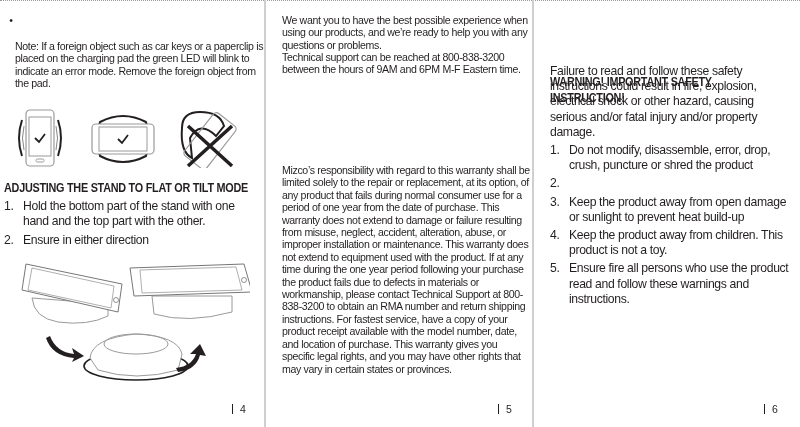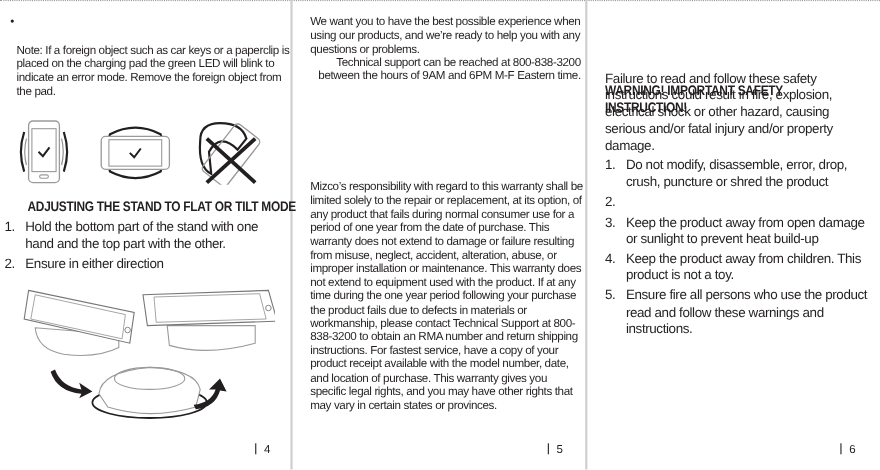--- a/index.html
+++ b/index.html
@@ -71,21 +71,21 @@
     </svg>
   </div>
   <div class="abs" style="left:176px; top:108px;">
     <svg width="64" height="60" viewBox="0 0 64 60">
       <path d="M6 20 Q6 4 24 4 Q44 4 48 18 L40 28 Q24 12 14 30 L16 50 Q4 44 6 20 Z" fill="none" stroke="#231f20" stroke-width="2"></path>
       <rect x="20" y="6" width="28" height="54" rx="4" transform="rotate(38 34 33)" fill="none" stroke="#9a9a9a" stroke-width="1.2"></rect>
       <path d="M12 18 L56 58 M56 18 L12 58" stroke="#231f20" stroke-width="3.5"></path>
     </svg>
   </div>
 
-  <div class="abs" style="left:4px; top:181px;margin-left:21px;">
+  <div class="abs" style="left:4px; top:181px;">
     <p class="heading">ADJUSTING THE STAND TO FLAT OR TILT MODE</p>
   </div>
   <ol class="abs steps big" style="left:4px; top:199px; width:256px;">
     <li style="margin-bottom:4px;">
       <span class="num">1.</span>
       <span>Hold the bottom part of the stand with one hand and the top part with the other.</span>
     </li>
     <li>
       <span class="num">2.</span>
       <span> Ensure in either direction</span>
@@ -114,21 +114,21 @@
     </svg>
   </div>
 
   <div class="pagenum" style="left:232px; top:403px;">
     <span class="bar"></span><span>4</span>
   </div>
 </div>
 
 <div class="page p5">
   <p class="abs txt" style="left:16px; top:14px; width:246px;">We want you to have the best possible experience when using our products, and we’re ready to help you with any questions or problems.</p>
-  <p class="abs txt" style="left:16px; top:51px; width:246px;text-align:right;">Technical support can be reached at 800-838-3200 between the hours of 9AM and 6PM M-F Eastern time.</p>
+  <p class="abs txt" style="left:16px; top:51px; width:246px;">Technical support can be reached at 800-838-3200 between the hours of 9AM and 6PM M-F Eastern time.</p>
   <p class="abs txt" style="left:16px; top:164px; width:250px;">Mizco’s responsibility with regard to this warranty shall be limited solely to the repair or replacement, at its option, of any product that fails during normal consumer use for a period of one year from the date of purchase. This warranty does not extend to damage or failure resulting from misuse, neglect, accident, alteration, abuse, or improper installation or maintenance. This warranty does not extend to equipment used with the product. If at any time during the one year period following your purchase the product fails due to defects in materials or workmanship, please contact Technical Support at 800-838-3200 to obtain an RMA number and return shipping instructions. For fastest service, have a copy of your product receipt available with the model number, date, and location of purchase. This warranty gives you specific legal rights, and you may have other rights that may vary in certain states or provinces.</p>
   <div class="pagenum" style="left:232px; top:403px;">
     <span class="bar"></span><span>5</span>
   </div>
 </div>
 
 <div class="page p6">
   <div class="abs" style="left:16px; top:30px; line-height:16px;margin-top:44px;">
     <p class="heading">WARNING! IMPORTANT SAFETY</p>
     <p class="heading">INSTRUCTION!</p>

